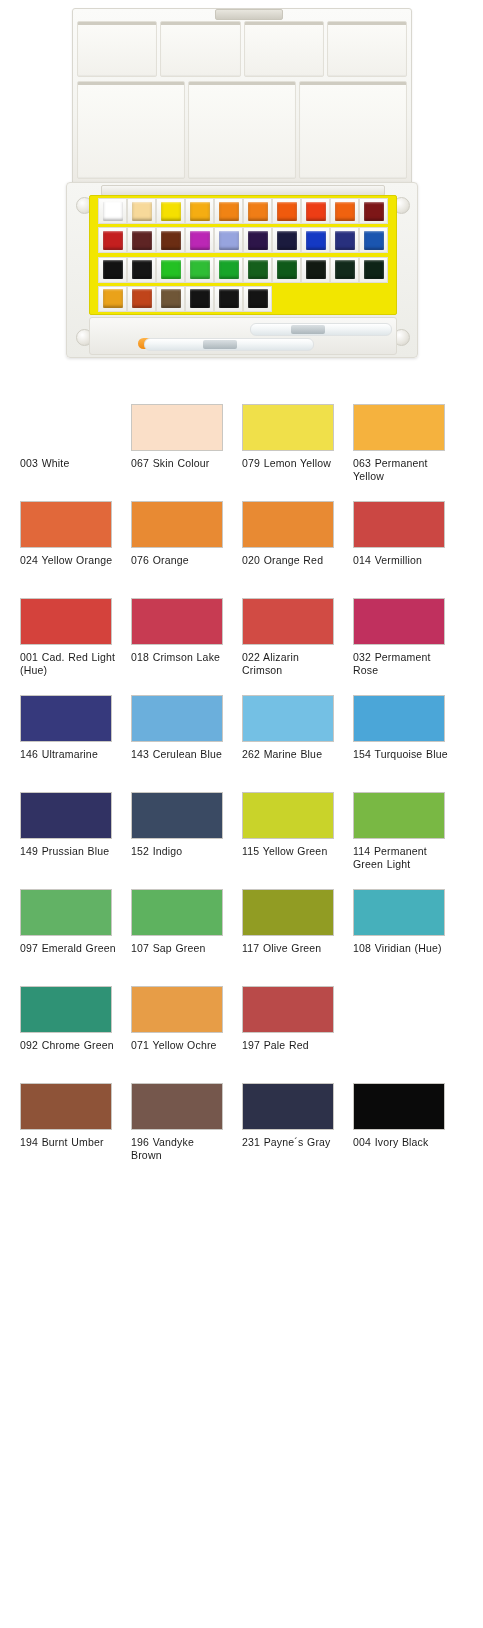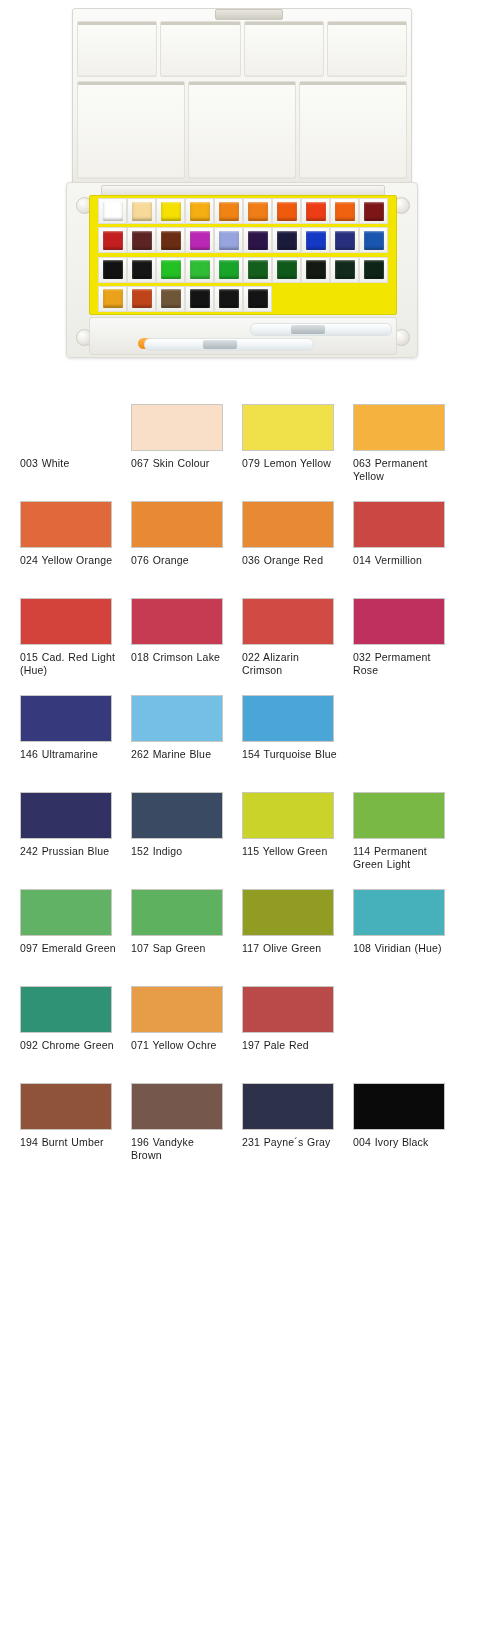--- a/index.html
+++ b/index.html
@@ -353,63 +353,67 @@
         <div class="cell">
           <div class="chip bordered" style="background: rgb(225, 104, 58);"></div>
           <div class="clabel">024 Yellow Orange</div>
         </div>
         <div class="cell">
           <div class="chip bordered" style="background: rgb(232, 138, 51);"></div>
           <div class="clabel">076 Orange</div>
         </div>
         <div class="cell">
           <div class="chip bordered" style="background: rgb(232, 138, 51);"></div>
-          <div class="clabel">036 Orange Red</div>
+          <div class="clabel">020 Orange Red</div>
         </div>
         <div class="cell">
           <div class="chip bordered" style="background: rgb(203, 71, 67);"></div>
           <div class="clabel">014 Vermillion</div>
         </div>
       </div>
       <div class="srow">
         <div class="cell">
           <div class="chip bordered" style="background: rgb(212, 66, 60);"></div>
-          <div class="clabel">015 Cad. Red Light (Hue)</div>
+          <div class="clabel">001 Cad. Red Light (Hue)</div>
         </div>
         <div class="cell">
           <div class="chip bordered" style="background: rgb(199, 59, 82);"></div>
           <div class="clabel">018 Crimson Lake</div>
         </div>
         <div class="cell">
           <div class="chip bordered" style="background: rgb(209, 75, 68);"></div>
           <div class="clabel">022 Alizarin Crimson</div>
         </div>
         <div class="cell">
           <div class="chip bordered" style="background: rgb(192, 48, 94);"></div>
           <div class="clabel">032 Permament Rose</div>
         </div>
       </div>
       <div class="srow">
         <div class="cell">
           <div class="chip bordered" style="background: rgb(54, 57, 124);"></div>
           <div class="clabel">146 Ultramarine</div>
         </div>
         <div class="cell">
+          <div class="chip bordered" style="background: rgb(107, 175, 220);"></div>
+          <div class="clabel">143 Cerulean Blue</div>
+        </div>
+        <div class="cell">
           <div class="chip bordered" style="background: rgb(116, 192, 228);"></div>
           <div class="clabel">262 Marine Blue</div>
         </div>
         <div class="cell">
           <div class="chip bordered" style="background: rgb(75, 166, 216);"></div>
           <div class="clabel">154 Turquoise Blue</div>
         </div>
       </div>
       <div class="srow">
         <div class="cell">
           <div class="chip bordered" style="background: rgb(49, 50, 99);"></div>
-          <div class="clabel">242 Prussian Blue</div>
+          <div class="clabel">149 Prussian Blue</div>
         </div>
         <div class="cell">
           <div class="chip bordered" style="background: rgb(58, 74, 99);"></div>
           <div class="clabel">152 Indigo</div>
         </div>
         <div class="cell">
           <div class="chip bordered" style="background: rgb(201, 211, 42);"></div>
           <div class="clabel">115 Yellow Green</div>
         </div>
         <div class="cell">

